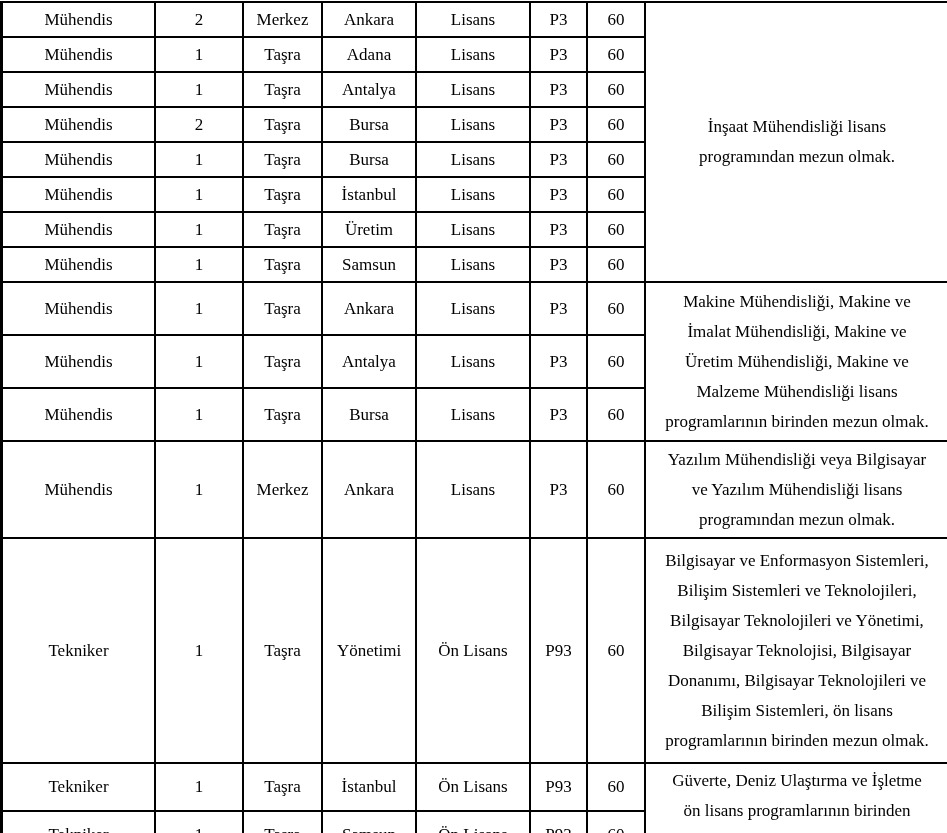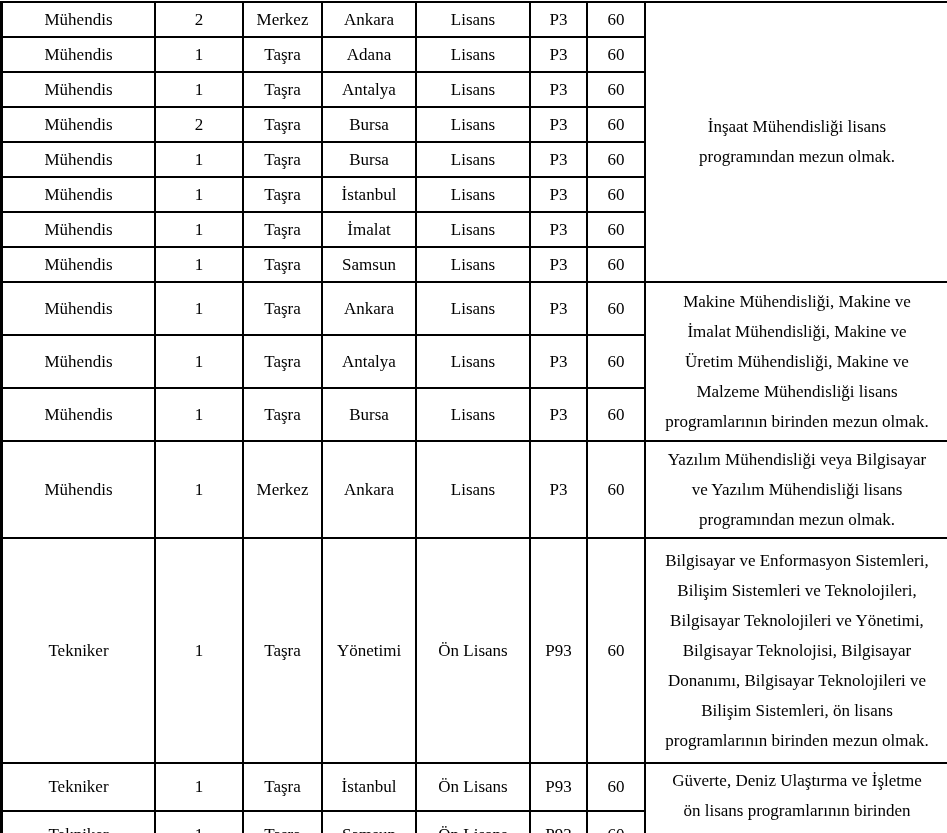--- a/index.html
+++ b/index.html
@@ -117,21 +117,21 @@
         <td>Taşra</td>
         <td>İstanbul</td>
         <td>Lisans</td>
         <td>P3</td>
         <td>60</td>
       </tr>
       <tr class="h33">
         <td>Mühendis</td>
         <td>1</td>
         <td>Taşra</td>
-        <td>İmalat</td>
+        <td>Üretim</td>
         <td>Lisans</td>
         <td>P3</td>
         <td>60</td>
       </tr>
       <tr class="h33">
         <td>Mühendis</td>
         <td>1</td>
         <td>Taşra</td>
         <td>Samsun</td>
         <td>Lisans</td>

